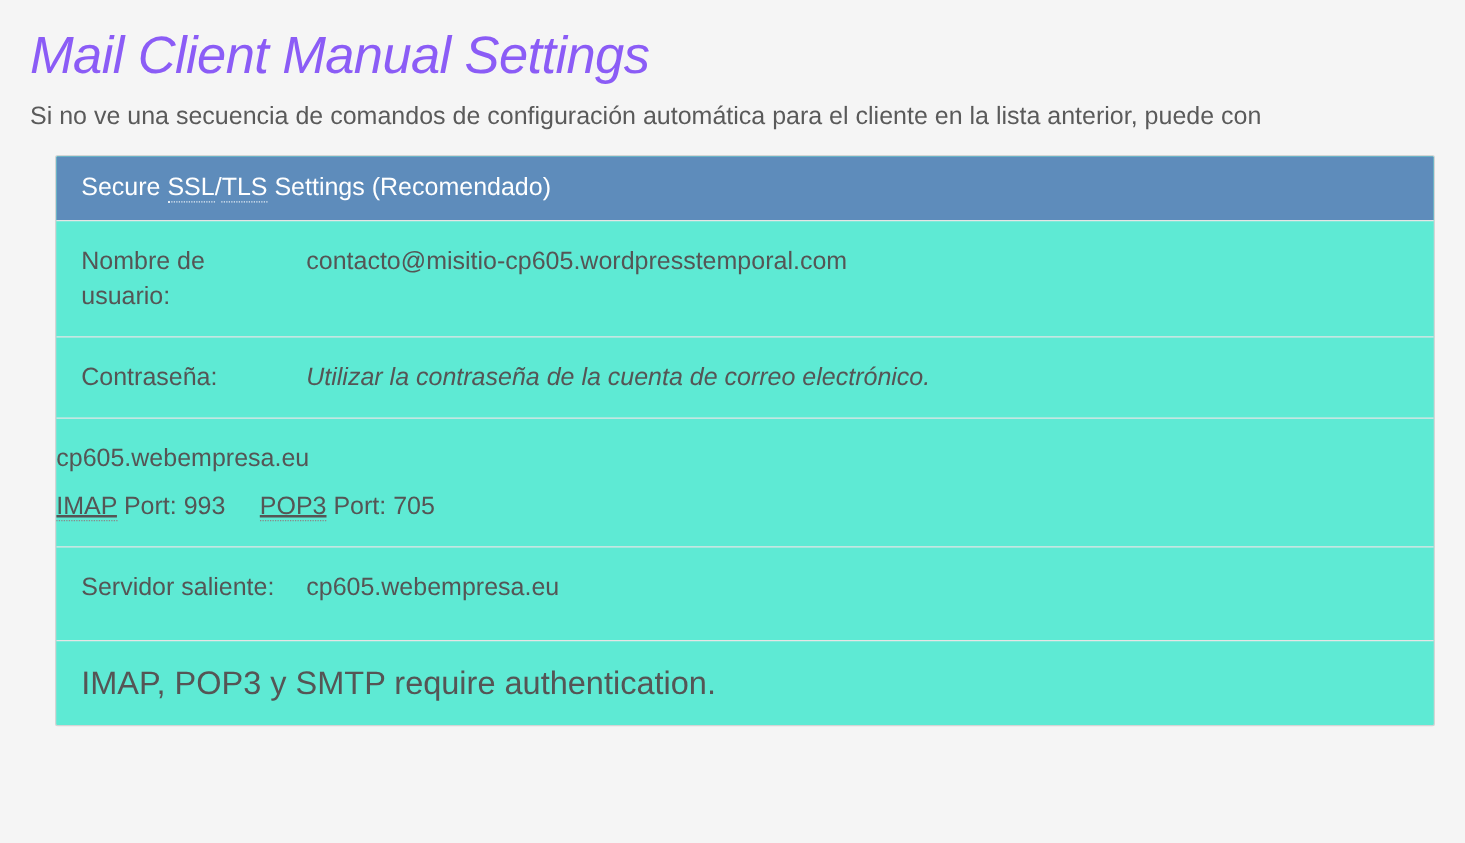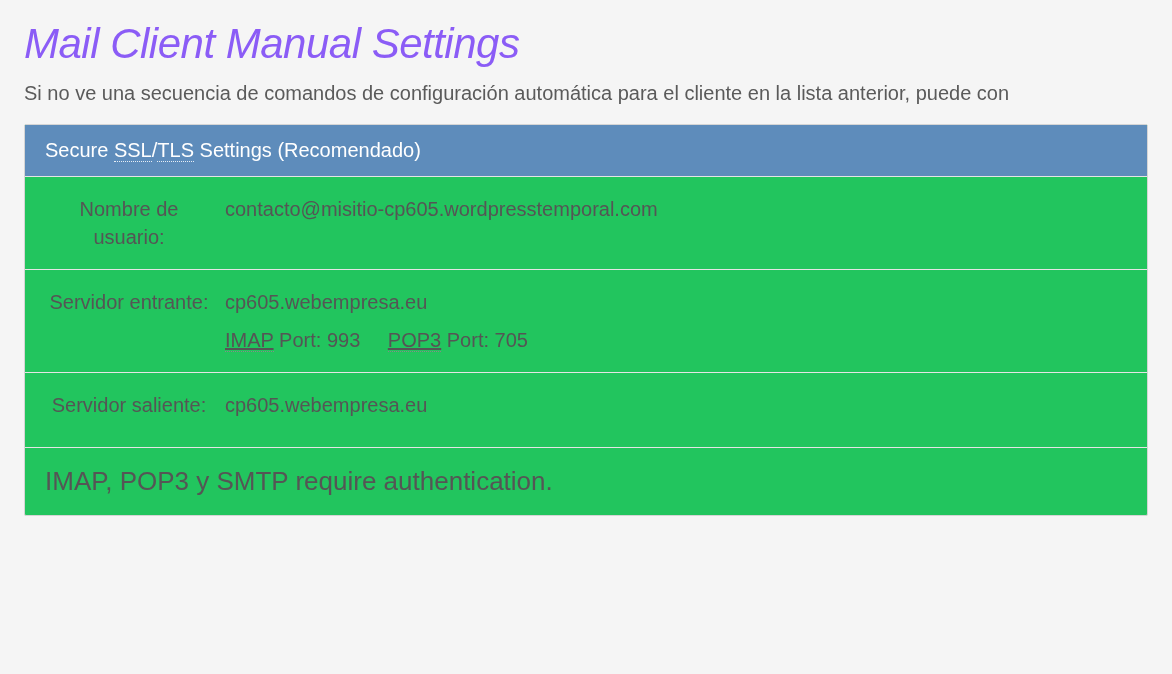--- a/index.html
+++ b/index.html
@@ -26,21 +26,22 @@
       font-size: 20px;
       color: #5a5a5a;
       margin-bottom: 19px;
       white-space: nowrap;
       overflow: hidden;
     }
     .settings-panel {
       border: 1px solid #d5d5d5;
       border-radius: 2px;
       overflow: hidden;
-      background: #22c55e;
+      background: #5eead4;
+      margin-left: 20px;
     }
     .panel-header {
       background: #5e8cbb;
       color: #fff;
       padding: 14px 20px;
       font-size: 20px;
       font-weight: 400;
     }
     .panel-header .abbr {
       border-bottom: 1px dotted rgba(255,255,255,0.85);
@@ -53,21 +54,20 @@
     .settings-row:first-of-type {
       border-top: none;
     }
     .row-label {
       flex: 0 0 200px;
       padding-left: 20px;
       padding-right: 12px;
       font-size: 20px;
       color: #555;
       line-height: 1.4;
-      text-align: center;
     }
     .row-value {
       flex: 1;
       font-size: 20px;
       color: #555;
       line-height: 1.4;
       padding-right: 20px;
     }
     .row-value .server-host {
       display: block;
@@ -102,23 +102,26 @@
 <div class="settings-panel">
   <div class="panel-header">
     <span>Secure </span><span class="abbr">SSL</span><span>/</span><span class="abbr">TLS</span><span> Settings (Recomendado)</span>
   </div>
 
   <div class="settings-row">
     <div class="row-label">Nombre de usuario:</div>
     <div class="row-value">contacto@misitio-cp605.wordpresstemporal.com</div>
   </div>
 
+  <div class="settings-row">
+    <div class="row-label">Contraseña:</div>
+    <div class="row-value"><span class="italic">Utilizar la contraseña de la cuenta de correo electrónico.</span></div>
+  </div>
 
   <div class="settings-row">
-    <div class="row-label">Servidor entrante:</div>
     <div class="row-value">
       <span class="server-host">cp605.webempresa.eu</span>
       <span class="proto-line">
         <span class="abbr-dark">IMAP</span><span> Port: </span><span>993</span>
       </span>
       <span class="proto-line">
         <span class="abbr-dark">POP3</span><span> Port: </span><span>705</span>
       </span>
     </div>
   </div>

